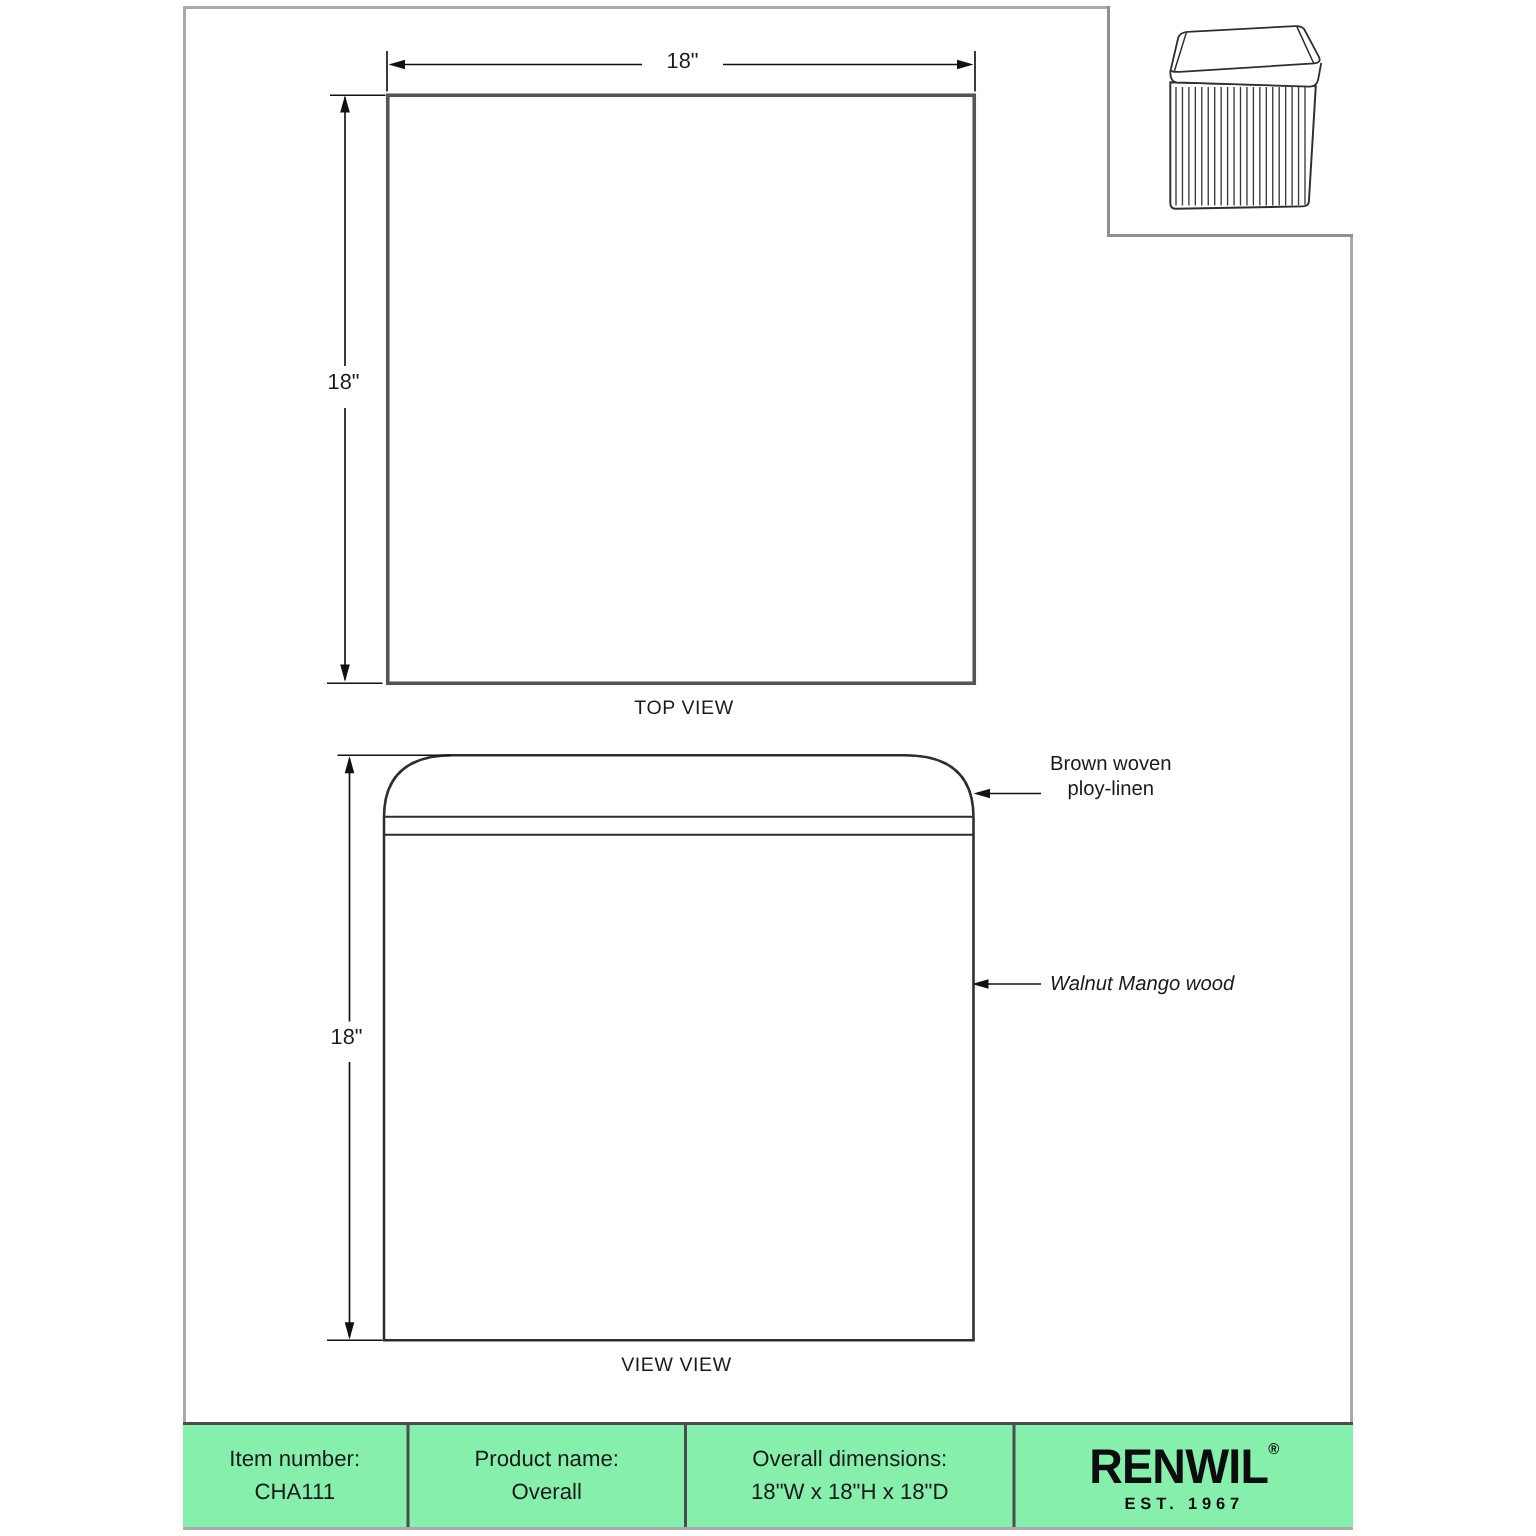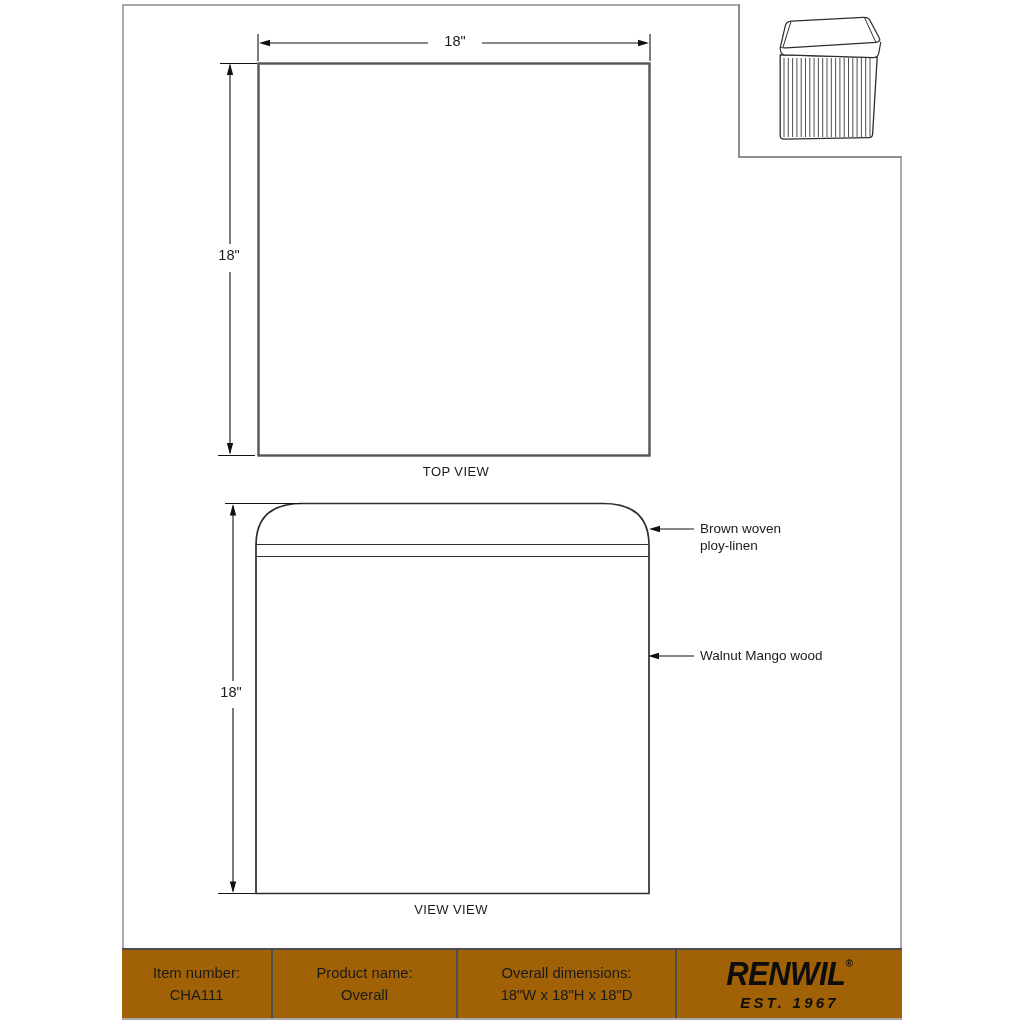--- a/index.html
+++ b/index.html
@@ -6,29 +6,29 @@
   .page{position:relative;width:1024px;height:1024px;background:#fff;overflow:hidden;
         font-family:"Liberation Sans","DejaVu Sans",sans-serif;color:#1a1a1a;}
   .abs{position:absolute;}
   .outer-border{left:122px;top:4px;width:780px;height:1016px;border:2px solid #a9a9a9;box-sizing:border-box;}
   .thumb-box{left:738px;top:4px;width:164px;height:154px;box-sizing:border-box;
              border-left:2px solid #8f8f8f;border-bottom:2px solid #8f8f8f;background:#fff;}
   .dim-text{font-size:14.5px;text-align:center;background:#fff;}
   .view-label{font-size:13px;text-align:center;letter-spacing:0.4px;}
   .ann-text{font-size:13.5px;line-height:16.5px;white-space:nowrap;}
   .footer{left:122px;top:948px;width:780px;height:72px;display:flex;box-sizing:border-box;
-          border-top:2px solid #4d4d4d;border-bottom:2px solid #a9a9a9;background:#a16207;}
+          border-top:2px solid #4d4d4d;border-bottom:2px solid #a9a9a9;background:#86efac;}
   .fcell{box-sizing:border-box;border-right:2px solid #4d4d4d;display:flex;flex-direction:column;
          justify-content:center;align-items:center;font-size:14.8px;line-height:22px;}
   .fcell:last-child{border-right:none;}
   .brand-wrap{display:flex;flex-direction:column;align-items:center;line-height:normal;}
   .brand{font-weight:700;font-size:31px;letter-spacing:-0.5px;color:#0d0d0d;
          transform:scaleY(1.05);white-space:nowrap;}
   .brand sup{font-size:10px;font-weight:700;vertical-align:18px;letter-spacing:0;}
-  .brand-sub{font-size:15px;font-weight:600;letter-spacing:3.2px;color:#0d0d0d;margin-top:1px;}
+  .brand-sub{font-size:11px;font-weight:600;letter-spacing:3.2px;color:#0d0d0d;margin-top:1px;}
   svg{display:block;}
 </style>
 </head>
 <body>
 
 <div class="page">
 
   <div class="abs outer-border"></div>
 
   <svg class="abs" style="left:0;top:0;" width="1024" height="1024" viewBox="0 0 1024 1024">
@@ -86,42 +86,42 @@
     </svg>
   </div>
 
   <div class="abs dim-text" style="left:428px;top:33px;width:54px;">18"</div>
   <div class="abs dim-text" style="left:207px;top:247px;width:44px;">18"</div>
   <div class="abs dim-text" style="left:209px;top:684px;width:44px;">18"</div>
 
   <div class="abs view-label" style="left:396px;top:464px;width:120px;">TOP VIEW</div>
   <div class="abs view-label" style="left:381px;top:902px;width:140px;">VIEW VIEW</div>
 
-  <div class="abs ann-text" style="left:700px;top:521px;">
+  <div class="abs ann-text" style="left:700px;top:501px;text-align:center;">
     <div>Brown woven</div>
     <div>ploy-linen</div>
   </div>
-  <div class="abs ann-text" style="left:700px;top:648px;">
+  <div class="abs ann-text" style="left:700px;top:648px;font-style:italic;">
     <div>Walnut Mango wood</div>
   </div>
 
   <div class="abs footer">
     <div class="fcell" style="width:151px;">
       <div>Item number:</div>
       <div>CHA111</div>
     </div>
     <div class="fcell" style="width:185px;text-align:center;">
       <div>Product name:</div>
       <div>Overall</div>
     </div>
     <div class="fcell" style="width:219px;">
       <div>Overall dimensions:</div>
       <div>18"W x 18"H x 18"D</div>
     </div>
-    <div class="fcell" style="width:225px;font-style:italic;">
+    <div class="fcell" style="width:225px;">
       <div class="brand-wrap">
         <div class="brand"><span>RENWIL</span><sup>®</sup></div>
         <div class="brand-sub">EST. 1967</div>
       </div>
     </div>
   </div>
 
 </div>
 
 </body></html>

